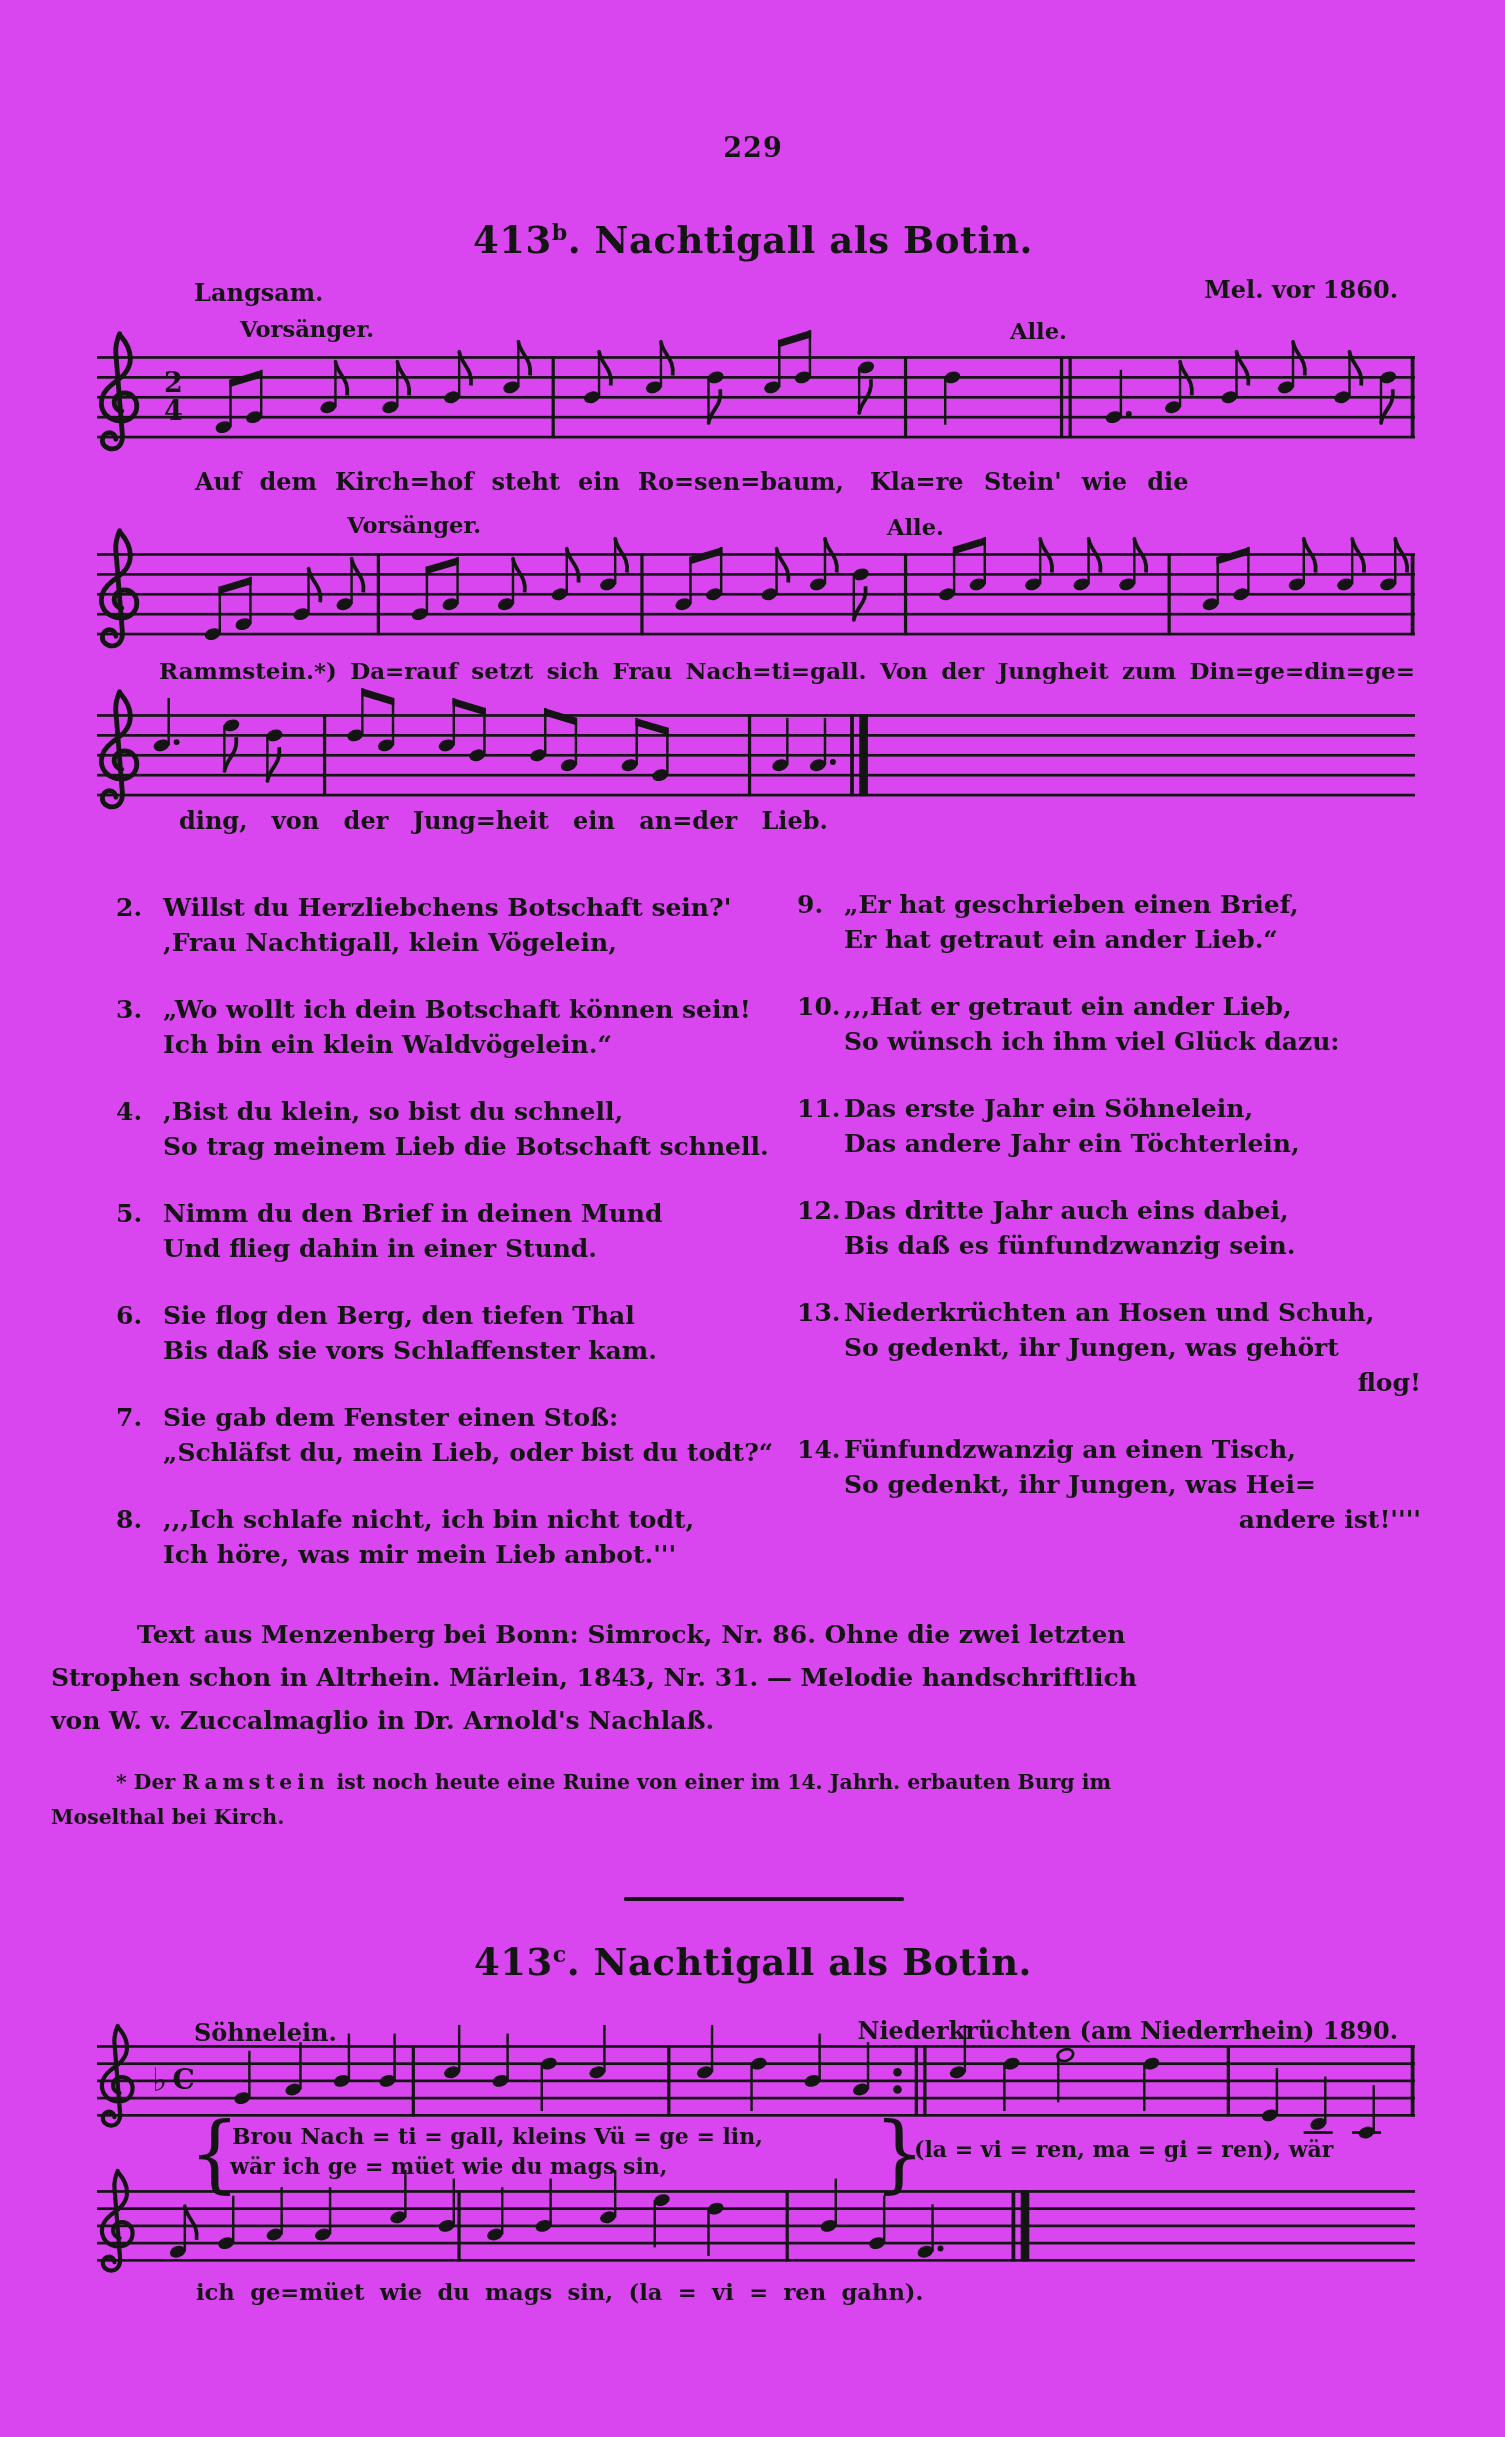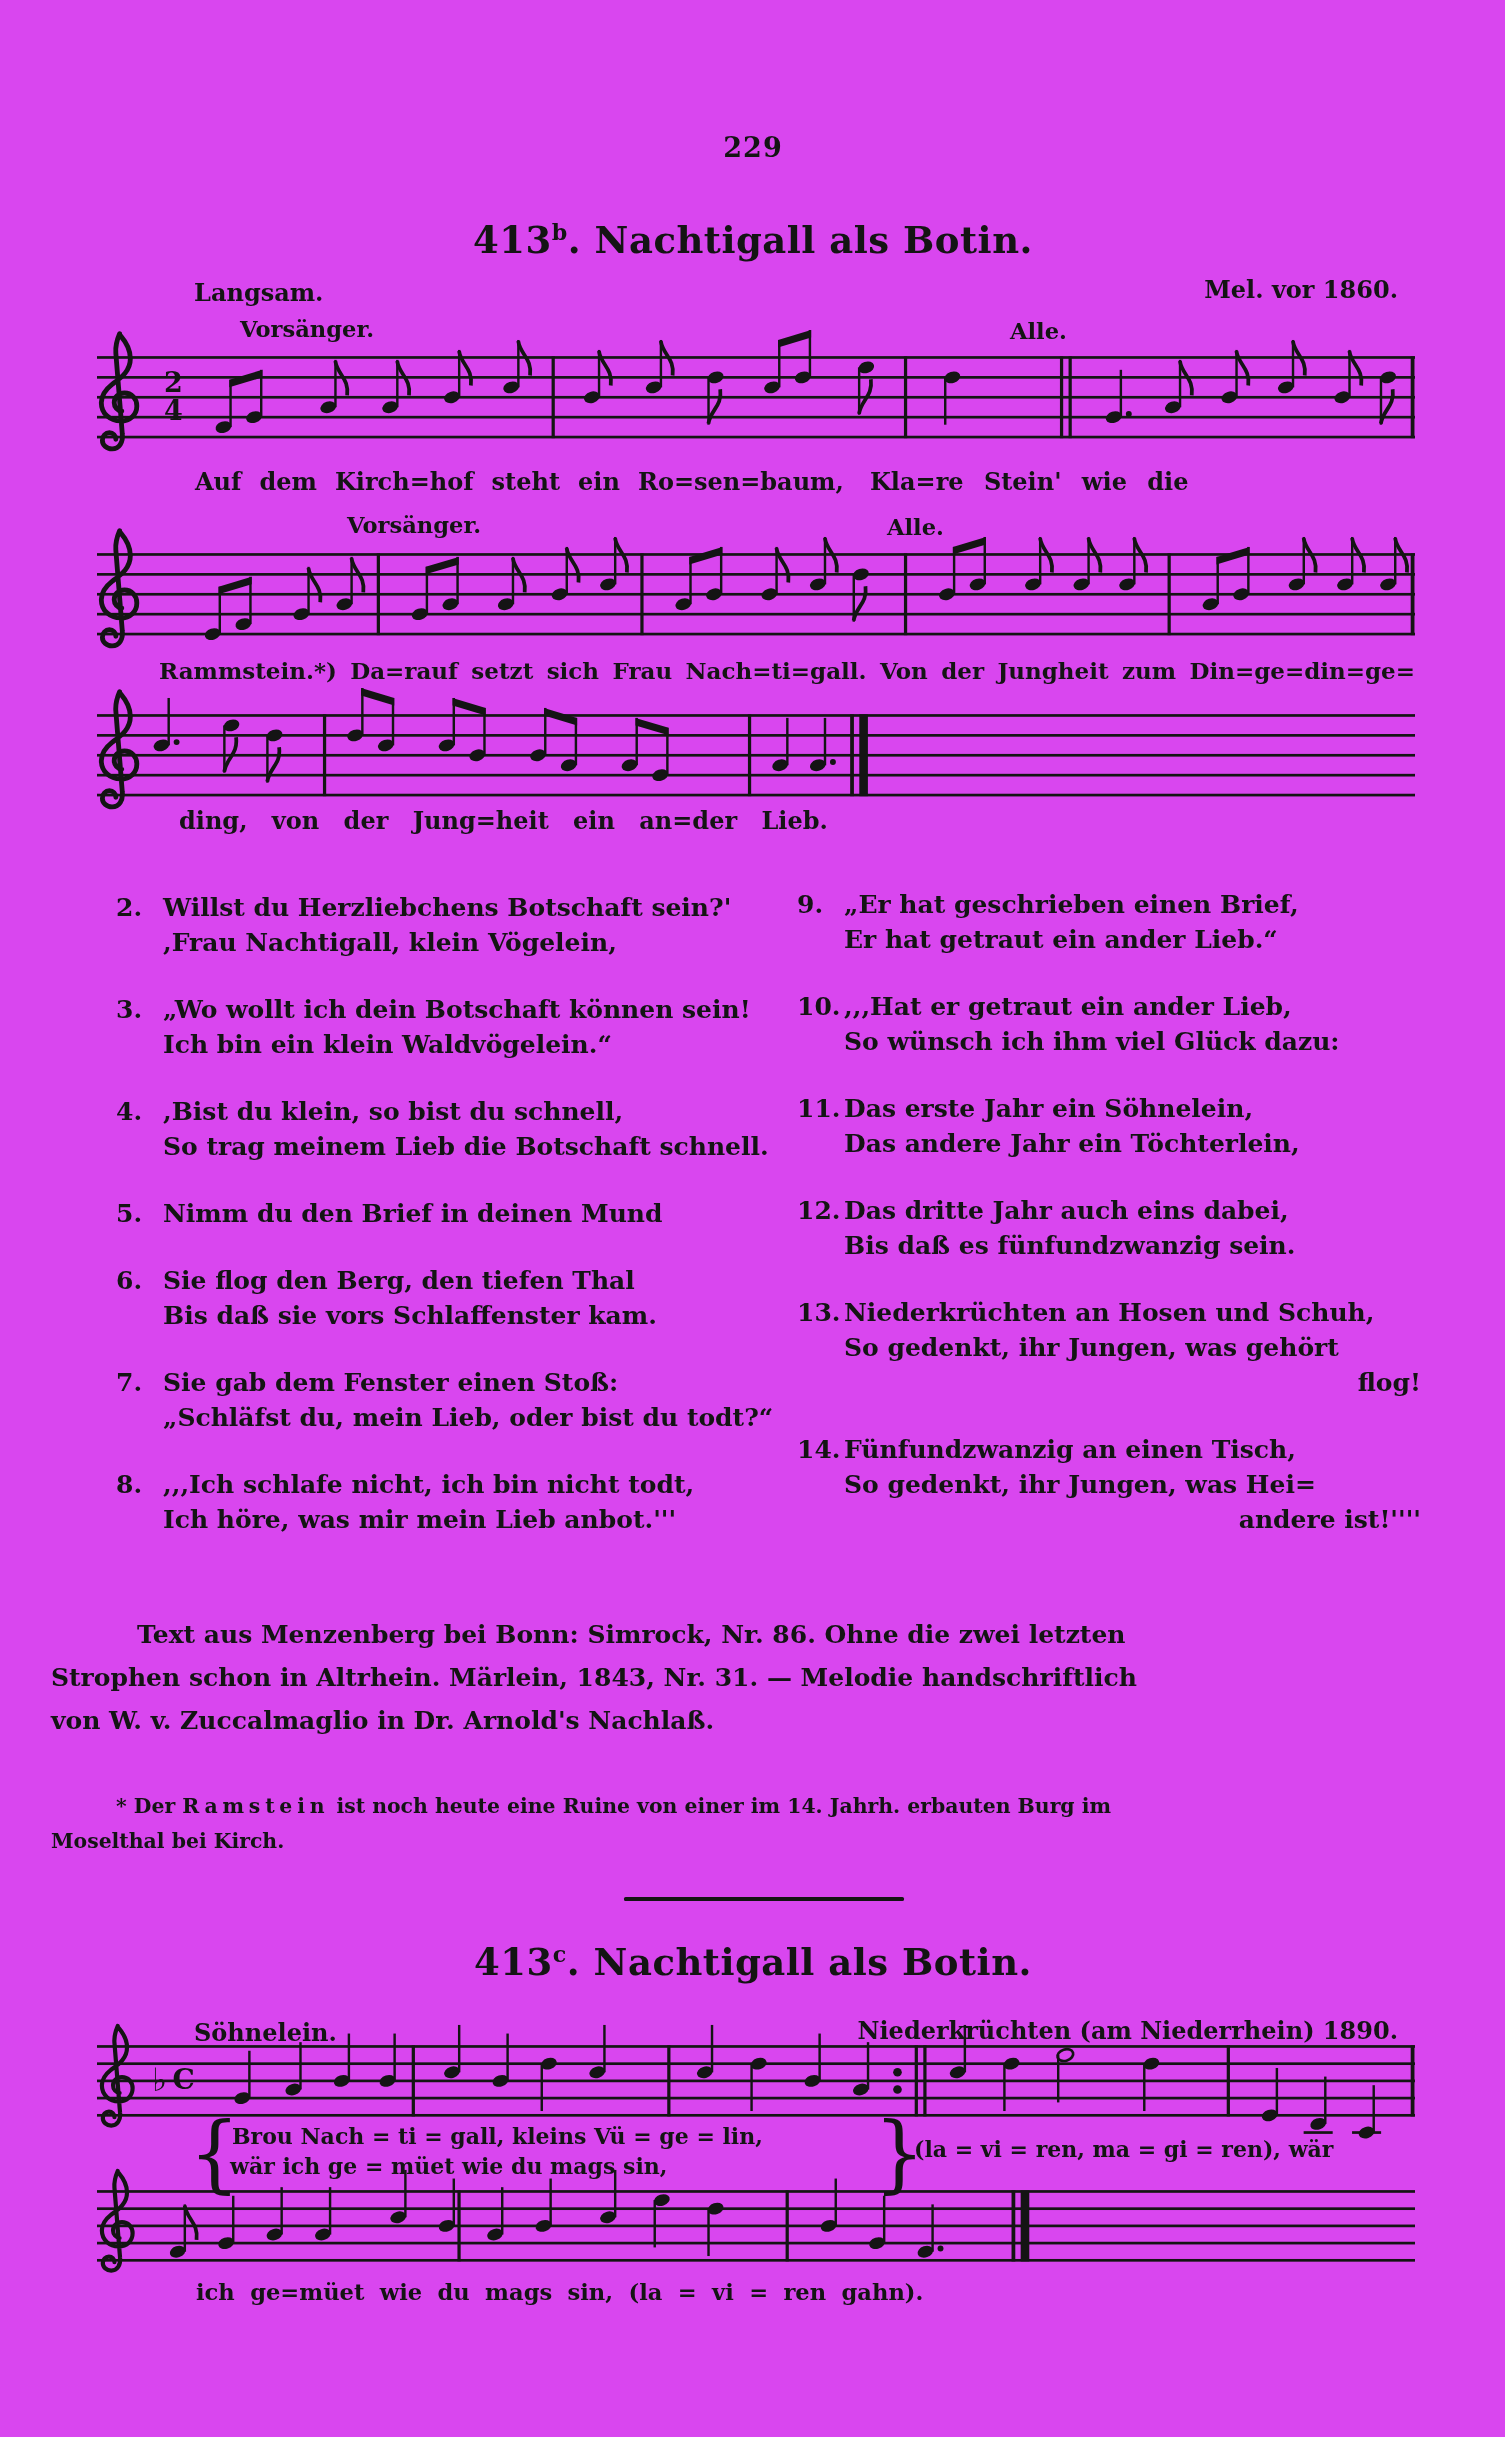--- a/index.html
+++ b/index.html
@@ -21,21 +21,21 @@
   .keysig .ctime{font-size:28px;line-height:28px;}
   .verses-col{position:absolute;font-size:25px;line-height:35px;}
   .verse{position:relative;padding-left:47px;margin-bottom:32px;}
   .vnum{position:absolute;left:0;top:0;}
   .vline{white-space:nowrap;}
   .vtail{text-align:right;white-space:nowrap;}
   .source{font-size:25px;line-height:43px;}
   .source .sline{white-space:nowrap;}
   .source .sline:first-child{text-indent:86px;}
   .footnote{font-size:20.4px;line-height:35px;}
-  .footnote .fline1{text-indent:65px;white-space:nowrap;margin-top:24px;}
+  .footnote .fline1{text-indent:65px;white-space:nowrap;}
   .spaced{letter-spacing:4.8px;}
   .divider{background:#141414;height:3.8px;border-radius:1.6px;}
   .brace{font-size:80px;line-height:80px;font-weight:400;transform:scaleY(1.05);}
   .blyr{font-size:22px;white-space:nowrap;}
 </style>
 </head>
 <body>
 
 <div id="page">
 
@@ -269,20 +269,21 @@
         <div class="vline">Ich bin ein klein Waldvögelein.“</div>
       </div>
       <div class="verse">
         <span class="vnum">4.</span>
         <div class="vline">,Bist du klein, so bist du schnell,</div>
         <div class="vline">So trag meinem Lieb die Botschaft schnell.</div>
       </div>
       <div class="verse">
         <span class="vnum">5.</span>
         <div class="vline">Nimm du den Brief in deinen Mund</div>
+        <div class="vline">Und flieg dahin in einer Stund.</div>
       </div>
       <div class="verse">
         <span class="vnum">6.</span>
         <div class="vline">Sie flog den Berg, den tiefen Thal</div>
         <div class="vline">Bis daß sie vors Schlaffenster kam.</div>
       </div>
       <div class="verse">
         <span class="vnum">7.</span>
         <div class="vline">Sie gab dem Fenster einen Stoß:</div>
         <div class="vline">„Schläfst du, mein Lieb, oder bist du todt?“</div>

